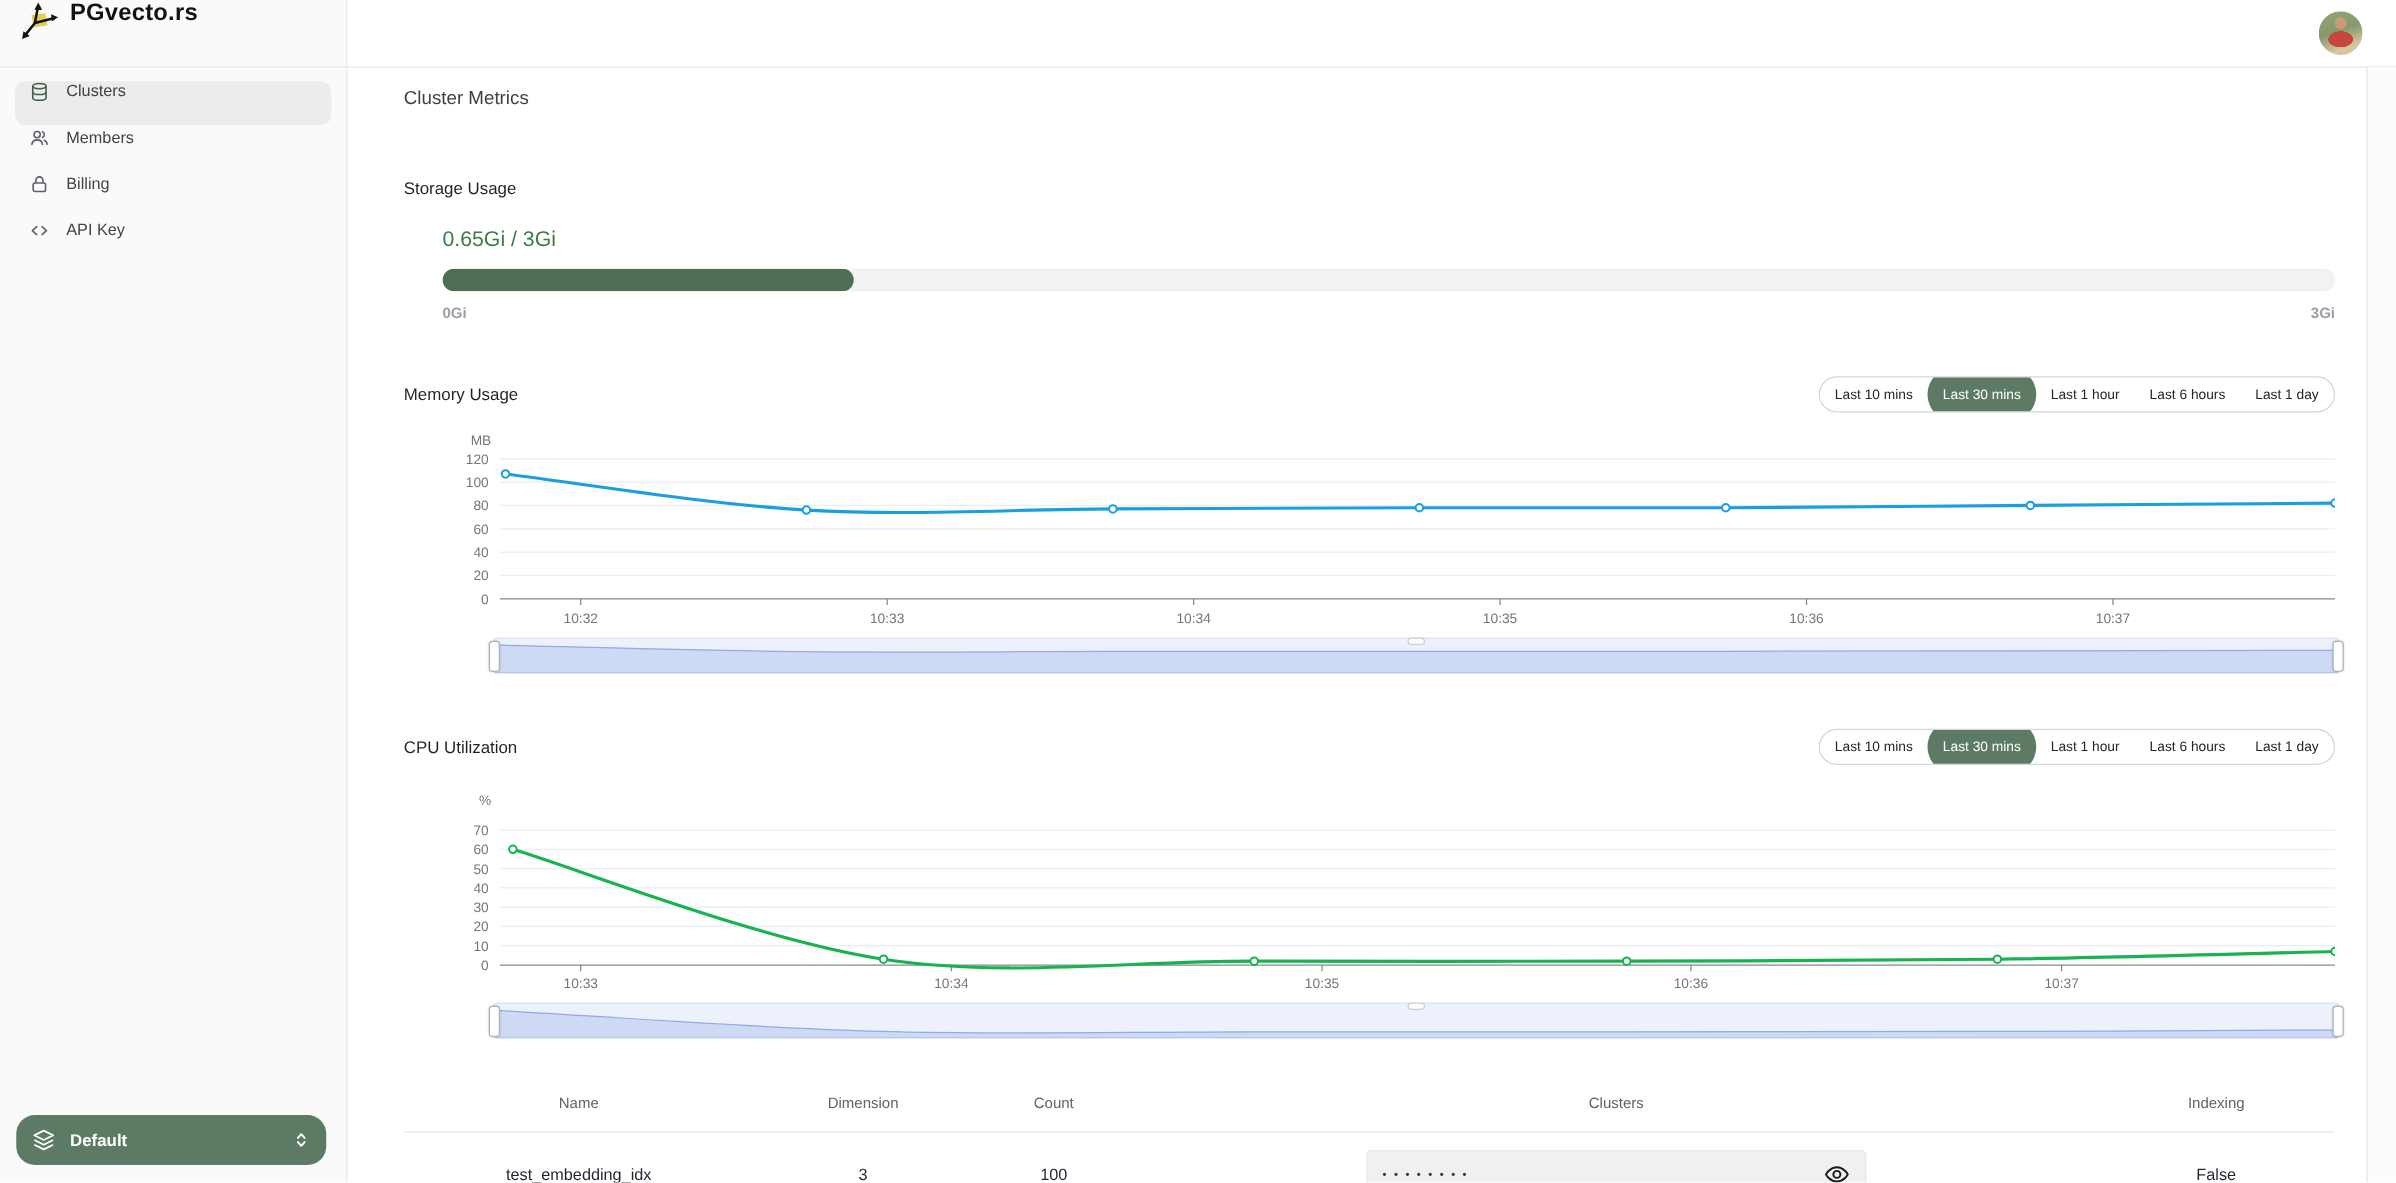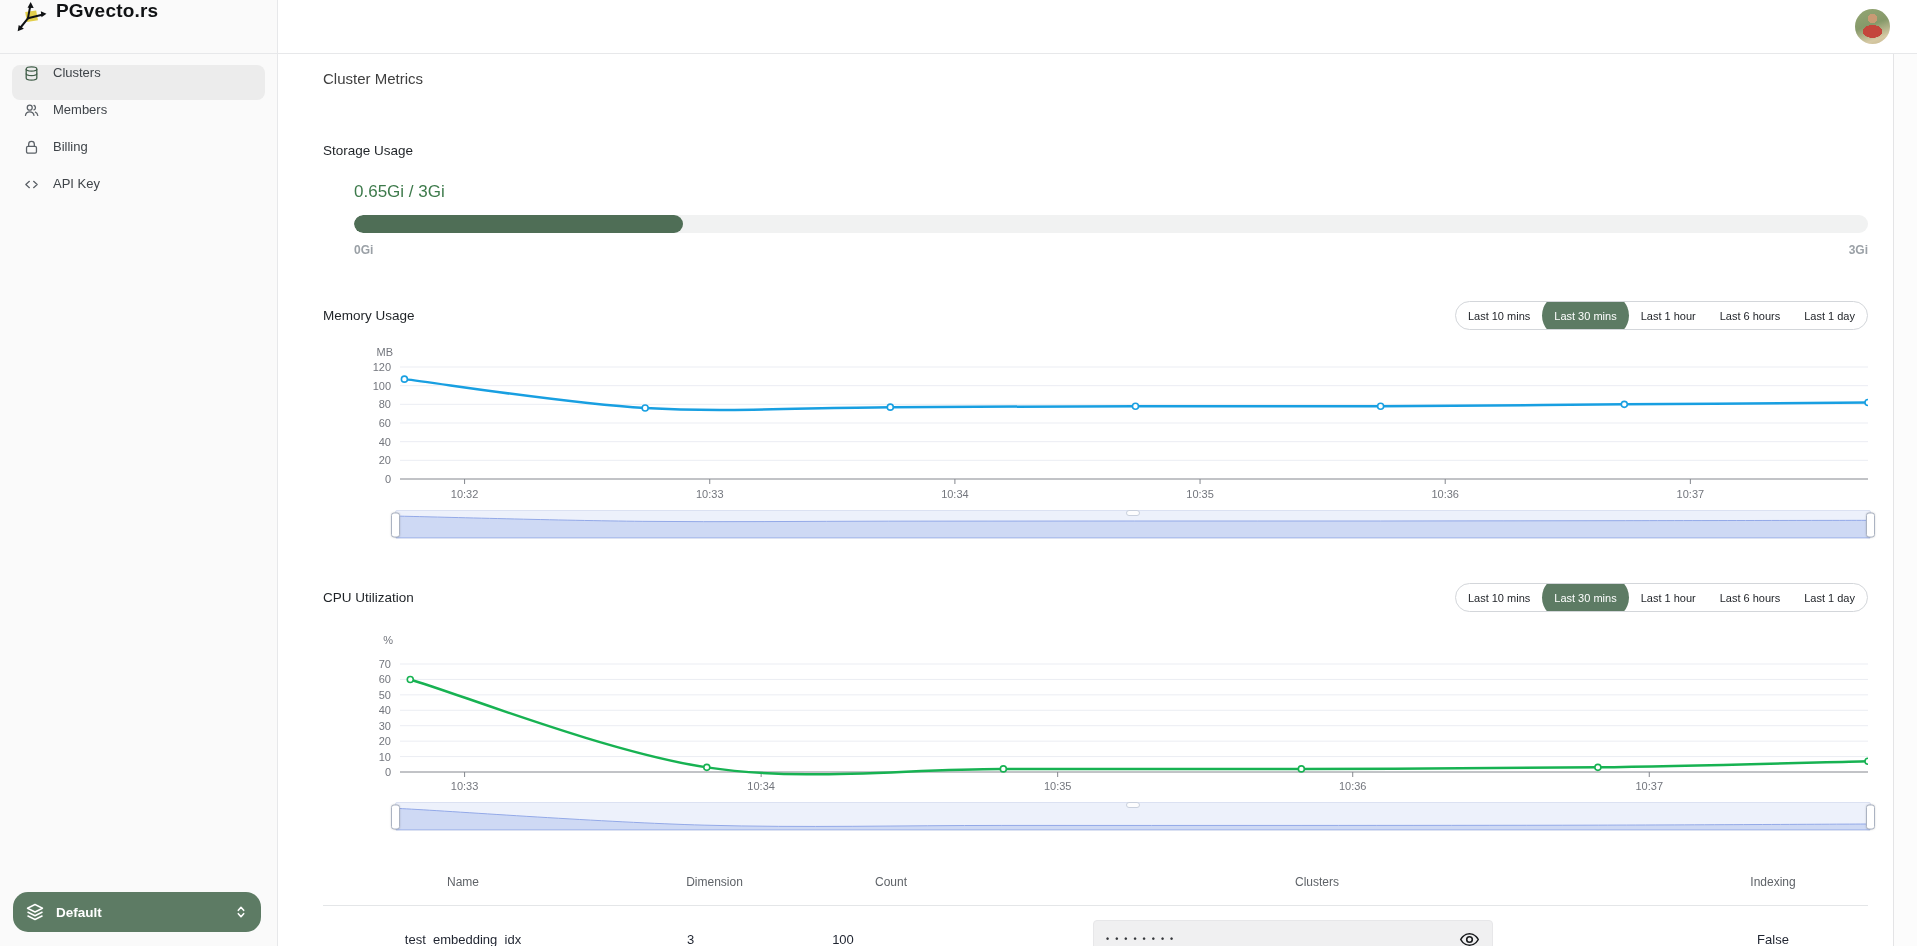--- a/index.html
+++ b/index.html
@@ -105,21 +105,21 @@
     cursor:grab; z-index:2;
   }
 
   
   .sec-indexes { margin-top:38px; }
   .tbl { margin-top:22px; }
   .tbl-header, .tbl-row {
     display:grid; grid-template-columns:280px 175px 130px 1fr 190px;
     text-align:center; align-items:center;
   }
-  .tbl-header { font-size:12px; color:#5f6368; padding:6px 0 16px 0; border-bottom:1px solid #e4e6e8;gap:24px; }
+  .tbl-header { font-size:12px; color:#5f6368; padding:6px 0 16px 0; border-bottom:1px solid #e4e6e8; }
   .tbl-row { font-size:13px; color:#1f2430; padding:14px 0 16px 0; }
   .opt-field {
     width:400px; height:38px; margin:0 auto; background:#f0f0f1;
     border:1px solid #e7e7e9; border-radius:4px; display:flex; align-items:center;
     padding:0 12px; cursor:text;
   }
   .opt-dots { font-size:9px; font-weight:700; letter-spacing:6px; color:#35373b; line-height:1; }
   .eye-btn { margin-left:auto; background:none; border:none; padding:0; display:flex; cursor:pointer; }
 </style>
 </head>

